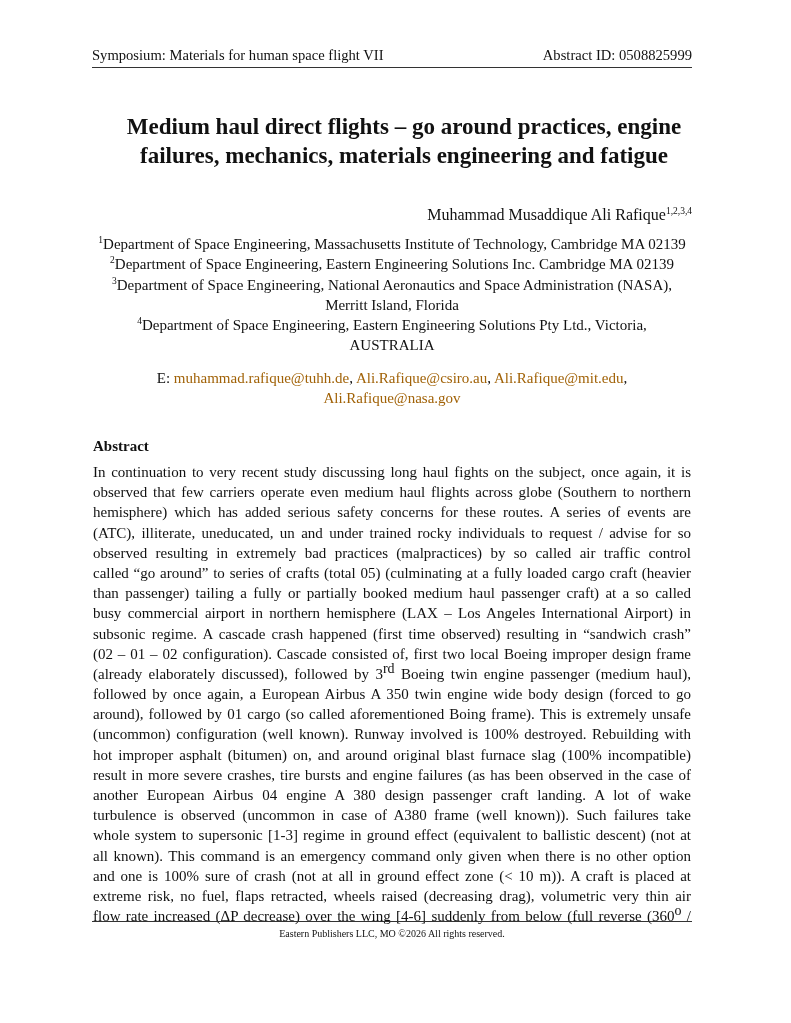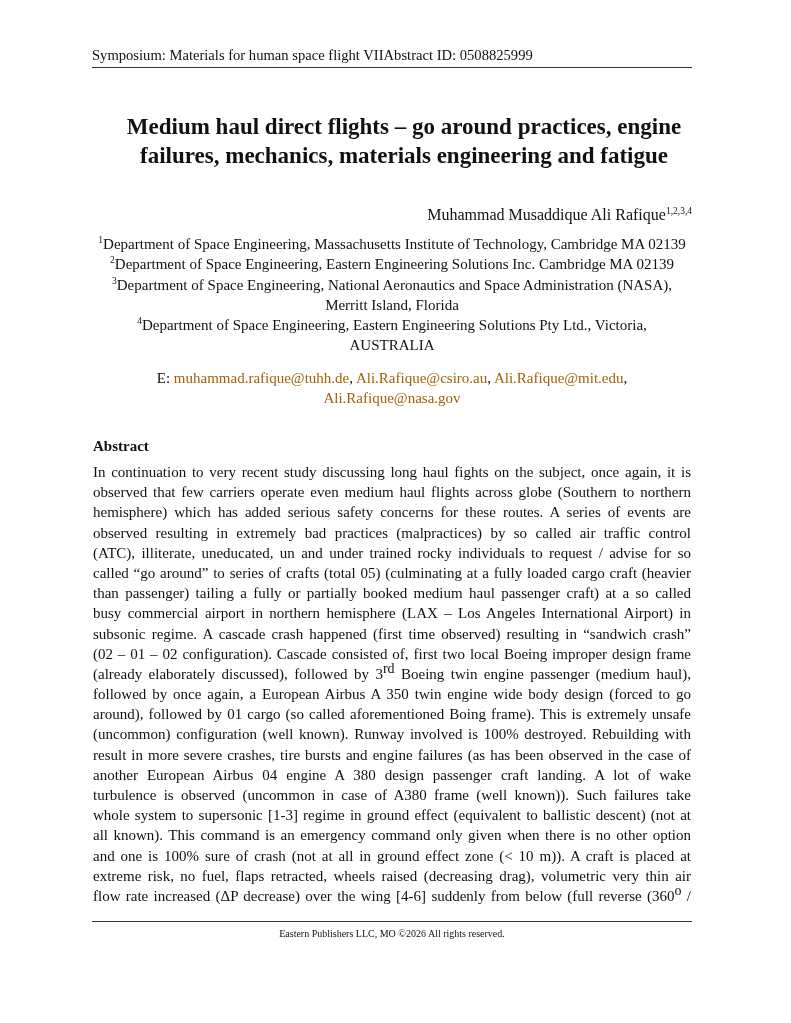--- a/index.html
+++ b/index.html
@@ -24,21 +24,21 @@
     .running-header {
       position: absolute;
       left: 92px;
       width: 600px;
       top: 46px;
       height: 20px;
       font-size: 14.6px;
       line-height: 18px;
       border-bottom: 1.3px solid #333;
       display: flex;
-      justify-content: flex-start;
+      justify-content: space-between;
       padding-bottom: 1px;
     }
     .title {
       position: absolute;
       left: 92px;
       width: 600px;
       top: 100px;
       font-family: "Liberation Serif", serif;
       font-weight: bold;
       font-size: 23px;
@@ -153,31 +153,32 @@
     <span>E: </span><a>muhammad.rafique@tuhh.de</a><span>, </span><a>Ali.Rafique@csiro.au</a><span>, </span><a>Ali.Rafique@mit.edu</a><span>,</span><br>
     <a>Ali.Rafique@nasa.gov</a>
   </div>
 
   <h2 class="abstract-heading">Abstract</h2>
 
   <div class="abstract-body" id="abstract-body">
       <span class="line">In continuation to very recent study discussing long haul fights on the subject, once again, it is</span>
       <span class="line">observed that few carriers operate even medium haul flights across globe (Southern to northern</span>
       <span class="line">hemisphere) which has added serious safety concerns for these routes. A series of events are</span>
+      <span class="line">(ATC), illiterate, uneducated, un and under trained rocky individuals to request / advise for so</span>
       <span class="line">observed resulting in extremely bad practices (malpractices) by so called air traffic control</span>
-      <span class="line">(ATC), illiterate, uneducated, un and under trained rocky individuals to request / advise for so</span>
       <span class="line">called “go around” to series of crafts (total 05) (culminating at a fully loaded cargo craft (heavier</span>
       <span class="line">than passenger) tailing a fully or partially booked medium haul passenger craft) at a so called</span>
       <span class="line">busy commercial airport in northern hemisphere (LAX – Los Angeles International Airport) in</span>
       <span class="line">subsonic regime. A cascade crash happened (first time observed) resulting in “sandwich crash”</span>
       <span class="line">(02 – 01 – 02 configuration). Cascade consisted of, first two local Boeing improper design frame</span>
       <span class="line">(already elaborately discussed), followed by 3<sup>rd</sup> Boeing twin engine passenger (medium haul),</span>
       <span class="line">followed by once again, a European Airbus A 350 twin engine wide body design (forced to go</span>
       <span class="line">around), followed by 01 cargo (so called aforementioned Boing frame). This is extremely unsafe</span>
       <span class="line">(uncommon) configuration (well known). Runway involved is 100% destroyed. Rebuilding with</span>
+      <span class="line">hot improper asphalt (bitumen) on, and around original blast furnace slag (100% incompatible)</span>
       <span class="line">result in more severe crashes, tire bursts and engine failures (as has been observed in the case of</span>
       <span class="line">another European Airbus 04 engine A 380 design passenger craft landing. A lot of wake</span>
       <span class="line">turbulence is observed (uncommon in case of A380 frame (well known)). Such failures take</span>
       <span class="line">whole system to supersonic [1-3] regime in ground effect (equivalent to ballistic descent) (not at</span>
       <span class="line">all known). This command is an emergency command only given when there is no other option</span>
       <span class="line">and one is 100% sure of crash (not at all in ground effect zone (&lt; 10 m)). A craft is placed at</span>
       <span class="line">extreme risk, no fuel, flaps retracted, wheels raised (decreasing drag), volumetric very thin air</span>
       <span class="line" style="text-align-last: justify;">flow rate increased (ΔP decrease) over the wing [4-6] suddenly from below (full reverse (360<sup>o</sup> /</span>
     </div>
 

